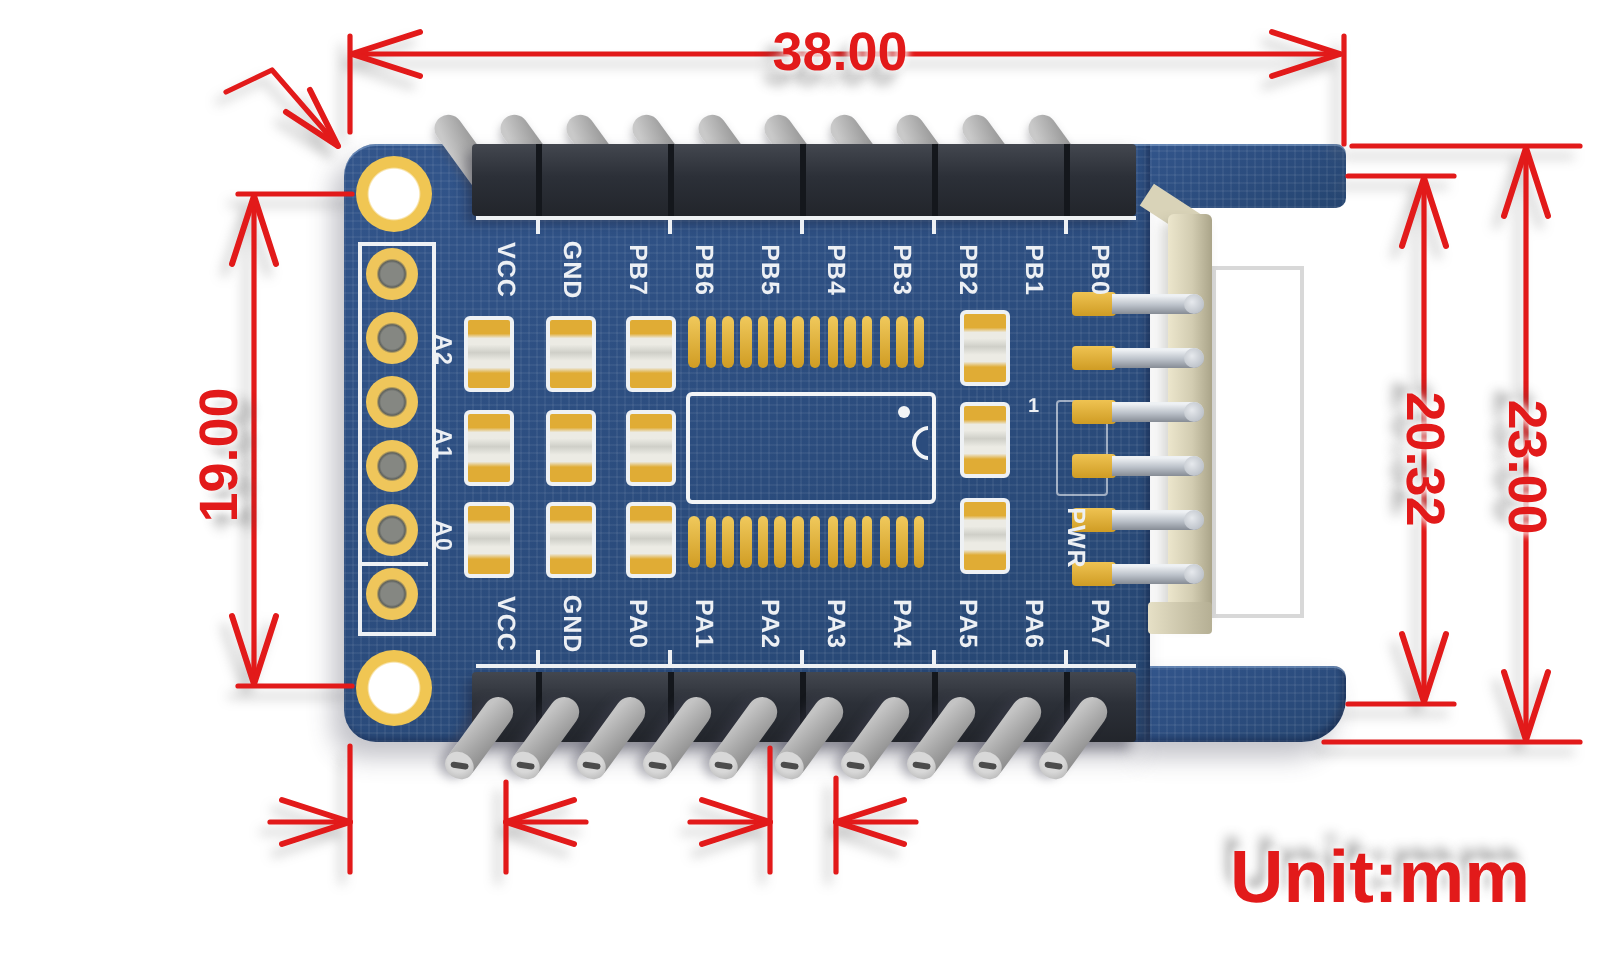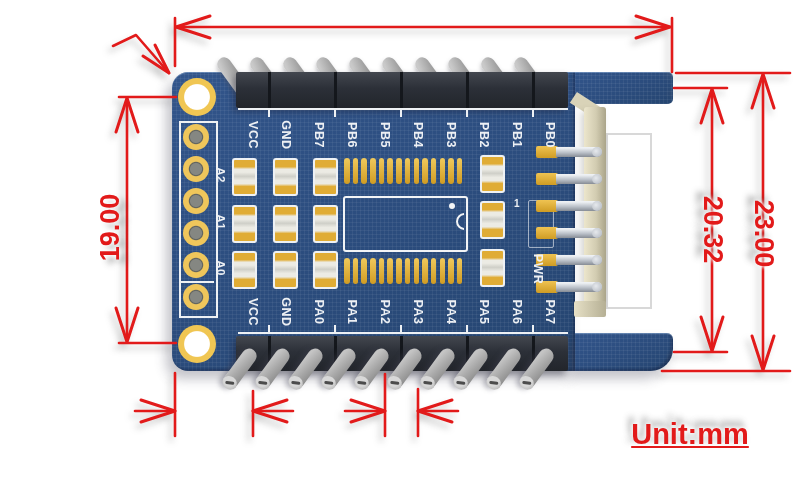--- a/index.html
+++ b/index.html
@@ -78,21 +78,21 @@
        background:radial-gradient(circle at 40% 40%,#e6e9ed,#aeb4bc);}
 
   
   #dims-svg{position:absolute;left:0;top:0;z-index:8;pointer-events:none;
        filter:drop-shadow(-4px 5px 3px rgba(110,110,110,0.38));}
   .dim{position:absolute;z-index:9;color:#e21a1a;font:bold 27px "Liberation Sans",sans-serif;
        text-align:center;white-space:nowrap;
        text-shadow:0 0 4px #ffffff,0 0 5px rgba(255,255,255,0.95),-5px 7px 6px rgba(70,70,70,0.45);}
   .rot-ccw{transform:rotate(-90deg);}
   .rot-cw{transform:rotate(90deg);}
-  #unit-label{font-size:29px;text-shadow:0 0 4px #ffffff,0 0 5px rgba(255,255,255,0.95),-4px -7px 6px rgba(70,70,70,0.45);text-decoration:underline;}
+  #unit-label{font-size:37px;text-shadow:0 0 4px #ffffff,0 0 5px rgba(255,255,255,0.95),-4px -7px 6px rgba(70,70,70,0.45);}
 </style>
 </head>
 <body>
 
 <div id="stage">
 
   <div class="board-shape" style="left:172px;top:72px;width:403px;height:299px;border-radius:16px 0 0 16px;"></div>
   <div class="board-shape" style="left:575px;top:72px;width:98px;height:32px;border-radius:0 5px 5px 0;box-shadow:inset 0 1px 0 rgba(175,205,240,0.4);"></div>
   <div class="board-shape" style="left:575px;top:333px;width:98px;height:38px;border-radius:0 6px 22px 0;"></div>
 
@@ -166,20 +166,21 @@
       <polyline points="351,400 385,411 351,422" stroke-width="3"></polyline>
       <line x1="418" y1="411" x2="458" y2="411"></line>
       <polyline points="452,400 418,411 452,422" stroke-width="3"></polyline>
     </g>
     <g>
       <polyline points="113,46 136,35 169,73"></polyline>
       <polyline points="155,45 169,73 143,56" stroke-width="3"></polyline>
     </g>
   </svg>
 
+  <div class="dim" style="left:355px;top:11px;width:130px;">38.00</div>
   <div class="dim rot-ccw" style="left:50px;top:212px;width:120px;">19.00</div>
   <div class="dim rot-cw" style="left:648px;top:214px;width:128px;">20.32</div>
   <div class="dim rot-cw" style="left:699px;top:218px;width:128px;">23.00</div>
   <div class="dim" id="unit-label" style="left:595px;top:418px;width:190px;">Unit:mm</div>
 <div class="pin-top" style="left: 246px; top: 48px; transform: rotate(-36deg);"></div>
     <div class="lbl" style="left: 233px; top: 127px; width: 40px;">VCC</div>
     <div class="pin-top" style="left: 279px; top: 48px; transform: rotate(-36deg);"></div>
     <div class="lbl" style="left: 266px; top: 127px; width: 40px;">GND</div>
     <div class="pin-top" style="left: 312px; top: 48px; transform: rotate(-36deg);"></div>
     <div class="lbl" style="left: 299px; top: 127px; width: 40px;">PB7</div>

